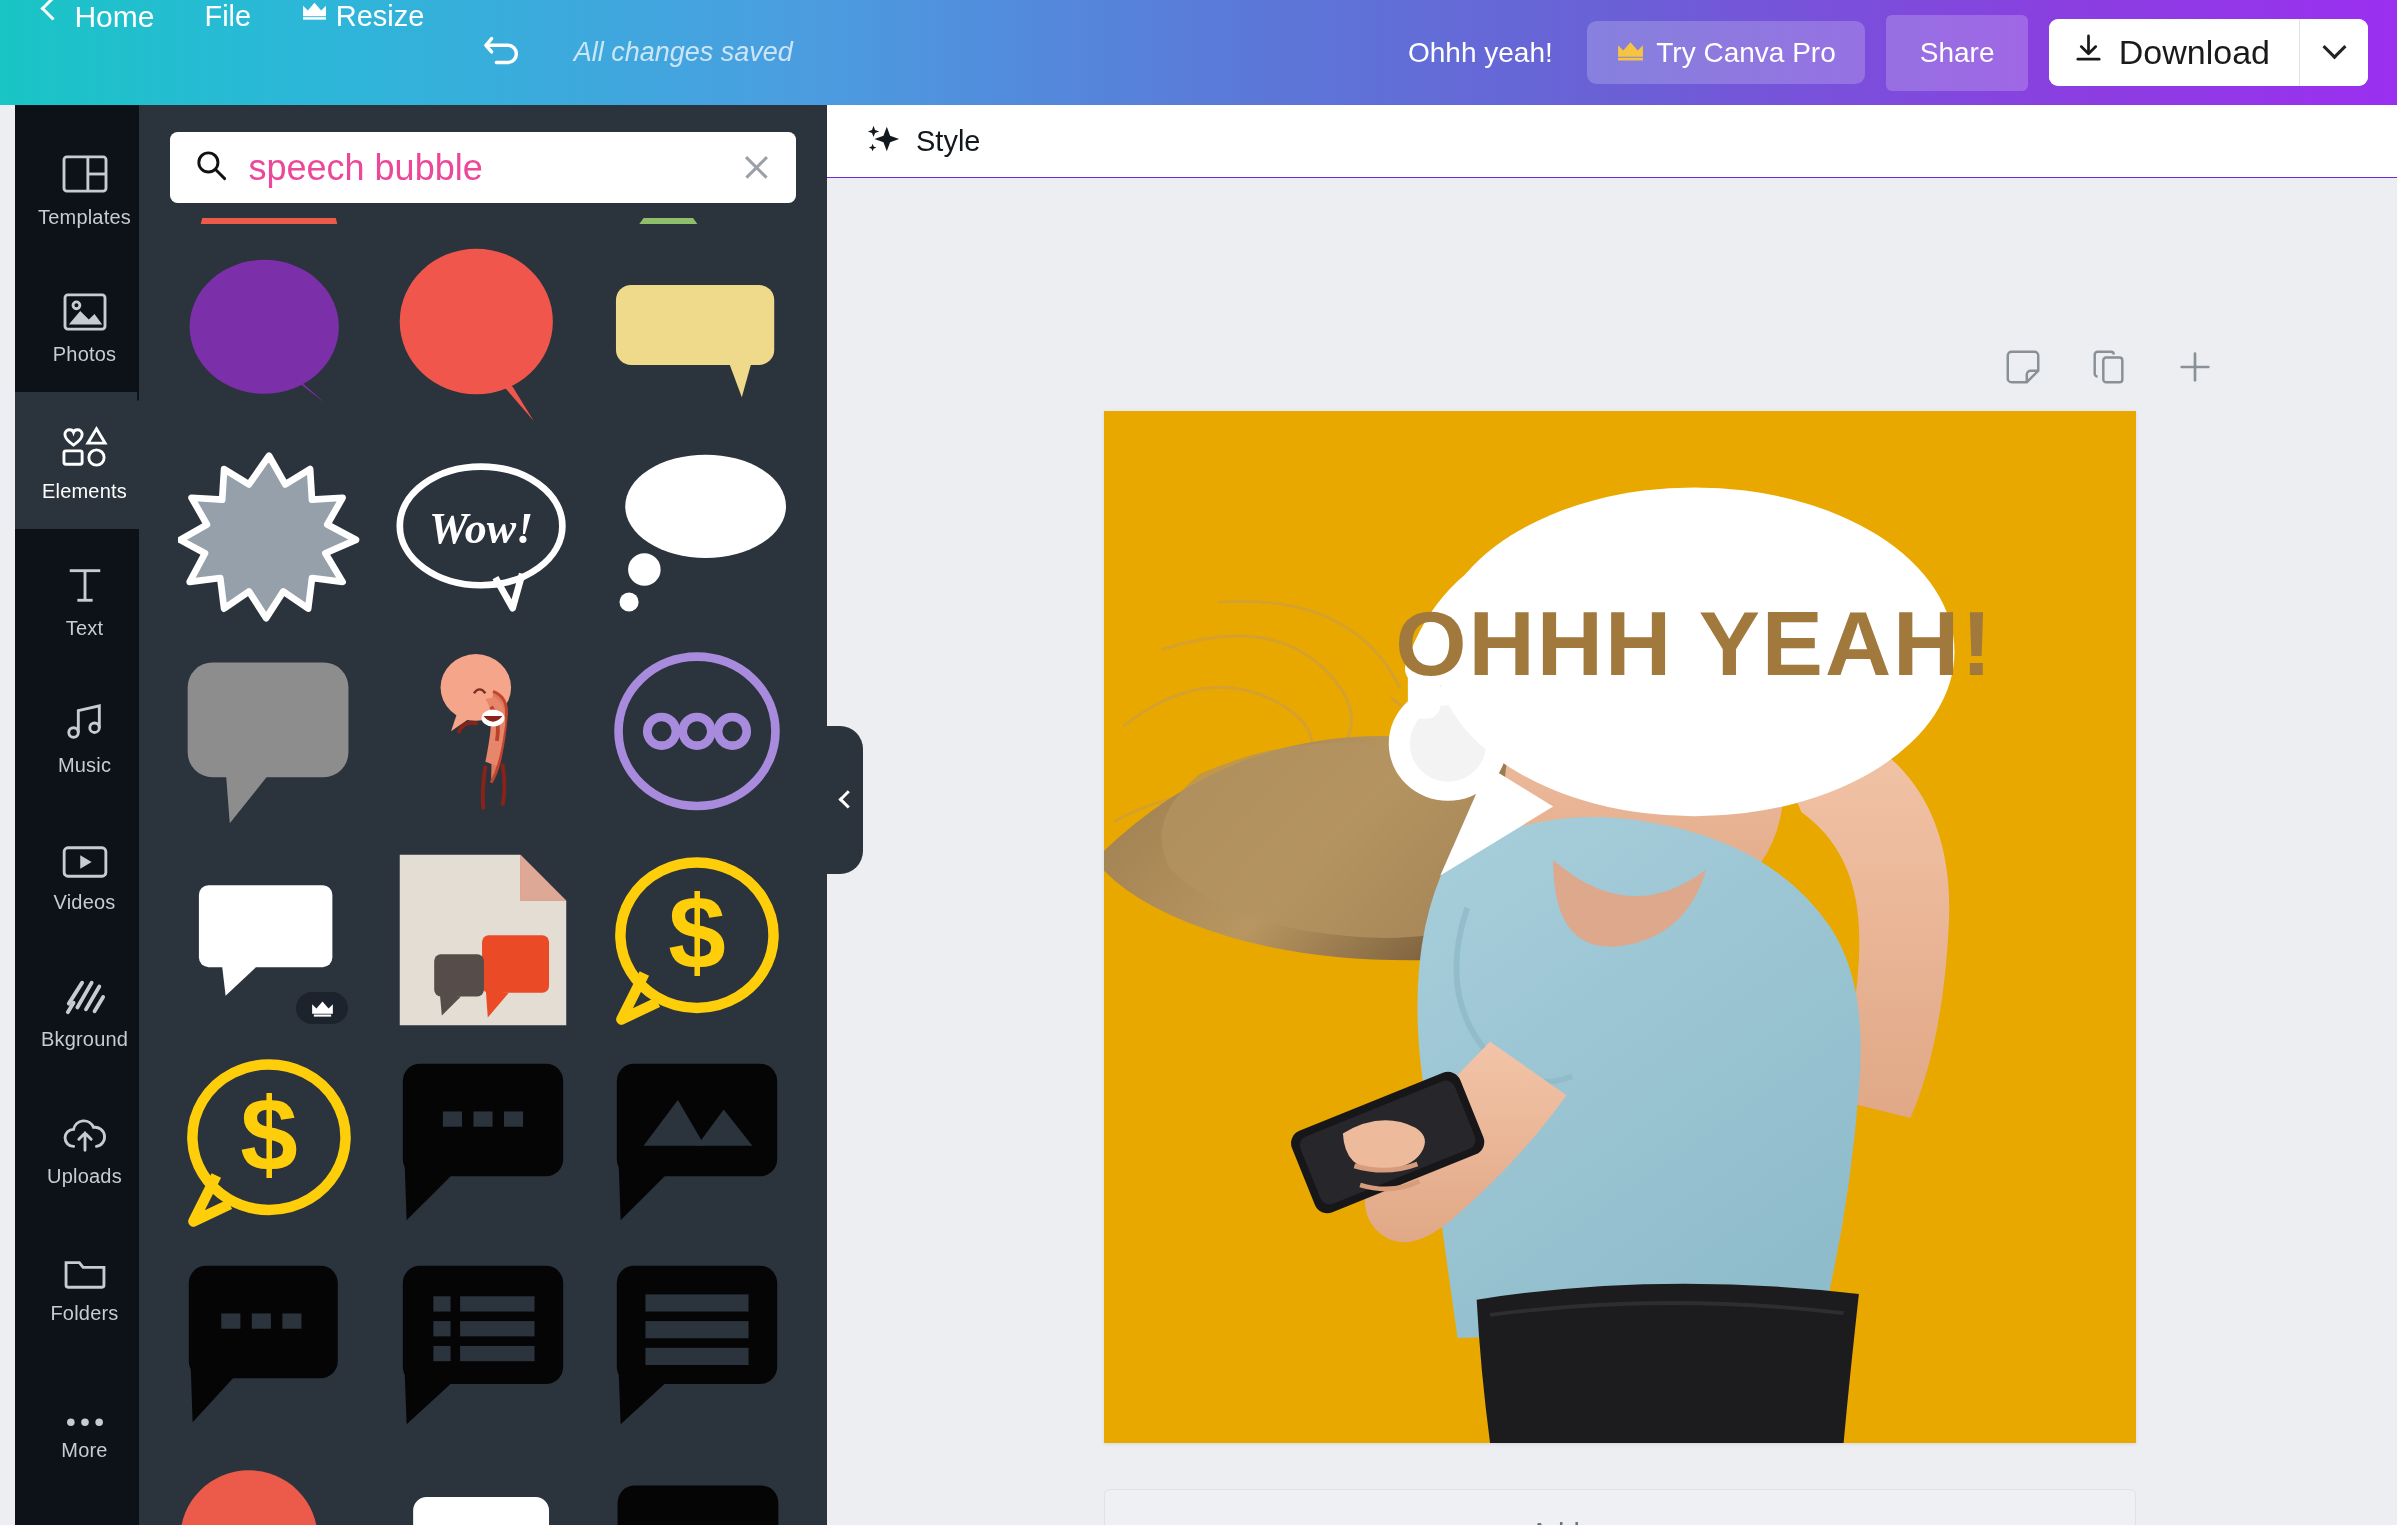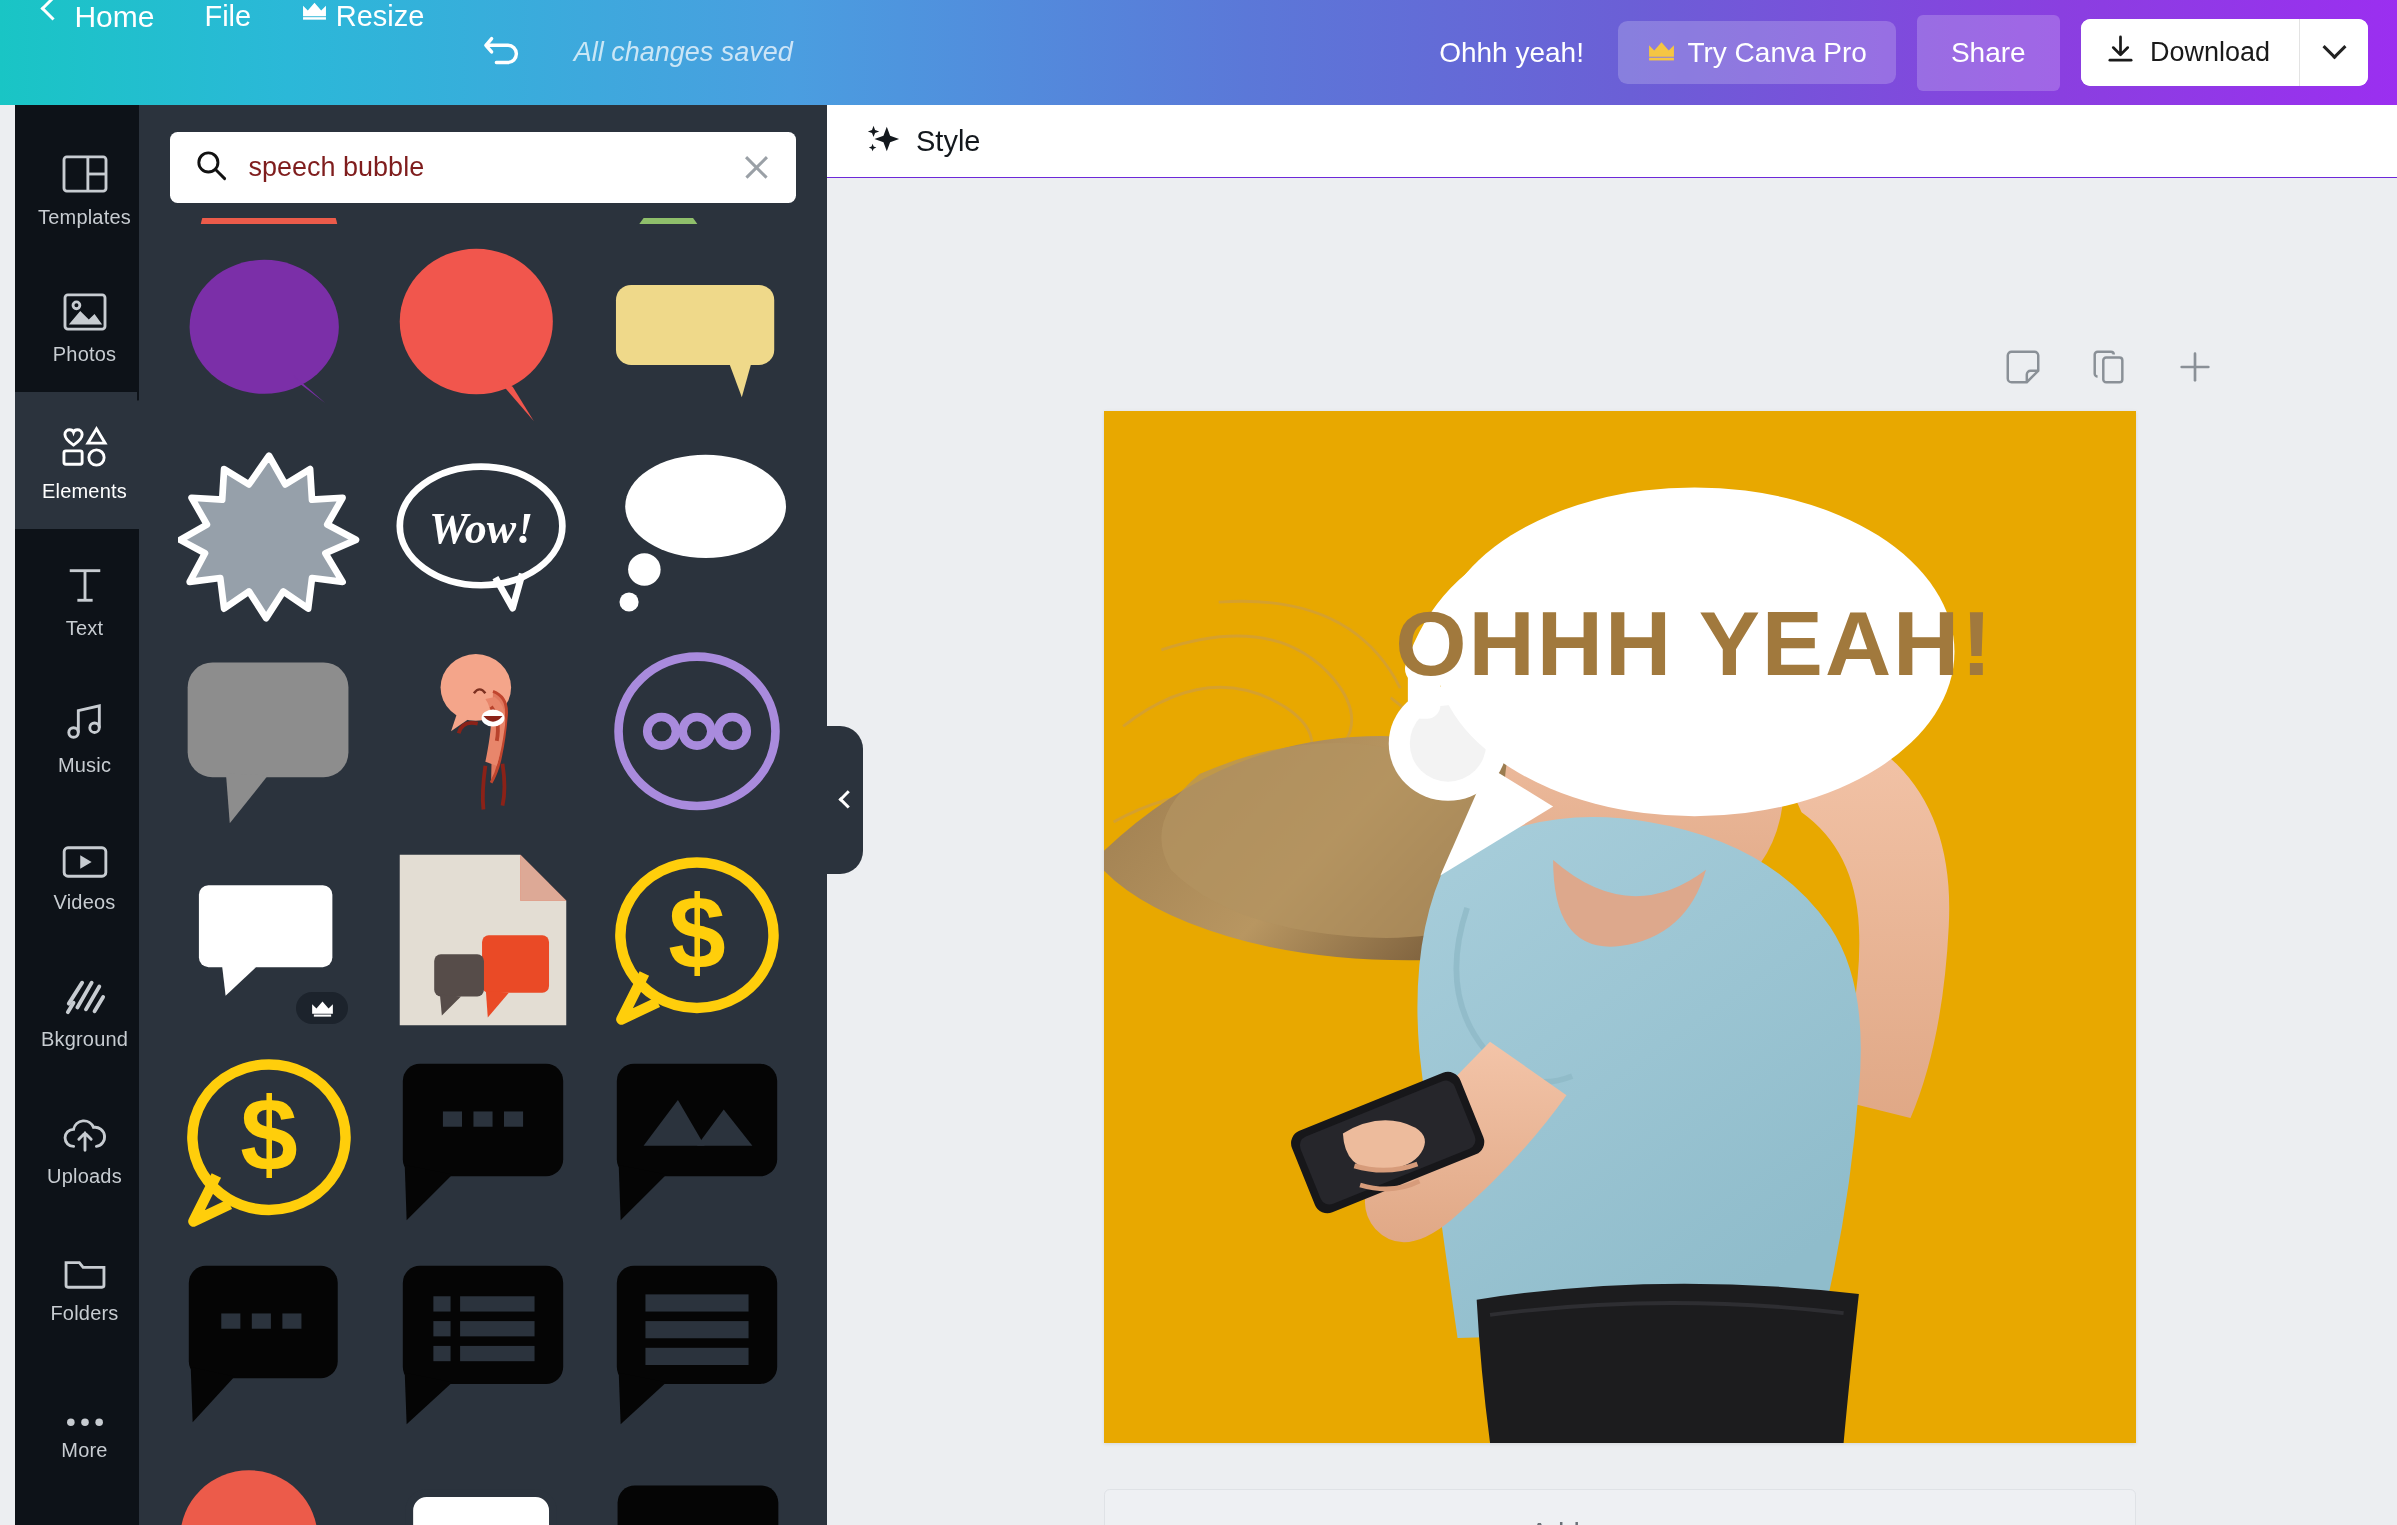--- a/index.html
+++ b/index.html
@@ -44,21 +44,21 @@
   }
   .btn-share {
     background: rgba(255,255,255,.20); color:#fff; border-radius: 6px;
     height: 76px; display:flex; align-items:center; padding: 0 34px; font-size: 28px;
     margin-right: 21px; white-space: nowrap;
   }
   .dl-group { display:flex; align-items:stretch; height: 67px;
     border-radius: 9.6px; overflow: hidden; background:#fff; }
   .btn-download {
     background:#fff; color:#1a1a1a; display:flex; align-items:center; gap:15.3px;
-    padding: 0 29px 0 25px; font-size: 27px; white-space: nowrap;
+    padding: 0 29px 0 25px; font-size: 34px; white-space: nowrap;
   }
   .btn-dl-caret {
     background:#fff; width: 69px; display:flex; align-items:center; justify-content:center;
     border-left: 1px solid #e3e3e3;
   }
   .caret-down { width: 17px; height: 17px; border-right: 3.3px solid #222;
     border-bottom: 3.3px solid #222; transform: rotate(45deg) translate(-3.8px,-3.8px); }
 
   
   .rail {
@@ -84,21 +84,21 @@
   .panel {
     position:absolute; left:139px; top:105px; width:688px; height:1420px;
     background:#2b333d;
   }
   .search-wrap { padding: 27px 31px 0 31px; }
   .search-box {
     height: 71px; background:#fff; border-radius: 7.6px; display:flex; align-items:center;
     padding: 0 25px; gap: 21px;
   }
   .search-box input {
-    border:0; outline:0; flex:1; font-size: 27px; color:#7f1d1d;
+    border:0; outline:0; flex:1; font-size: 36px; color:#ec4899;
     font-family:"Liberation Sans", sans-serif; background:transparent;
   }
   .xclose { width: 29px; height: 29px; position: relative; flex: none; cursor:pointer;}
   .xclose::before,.xclose::after{content:"";position:absolute;left:0;top:13.4px;width:29px;height:2.5px;background:#9aa0a6;}
   .xclose::before{transform:rotate(45deg);}.xclose::after{transform:rotate(-45deg);}
 
   .grid {
     position:absolute; left:0; top:113px; width:688px; height:1308px;
     padding: 0 31px; overflow:hidden;
   }

